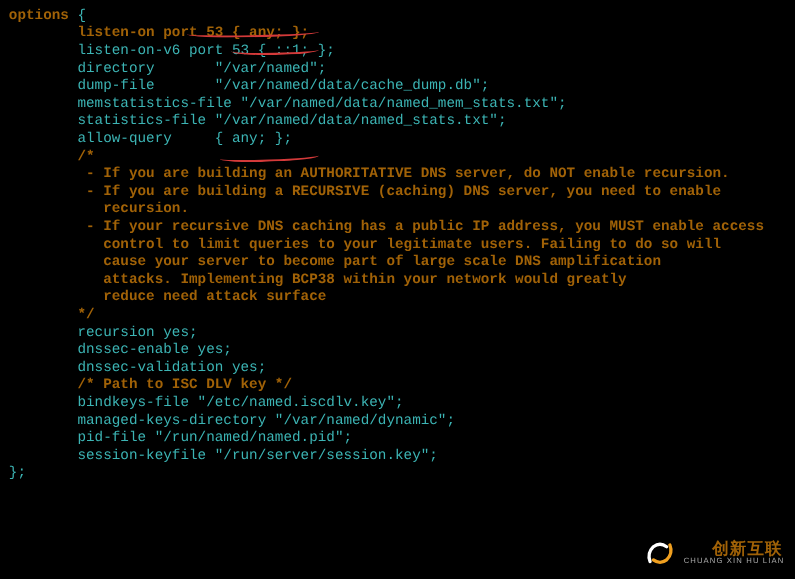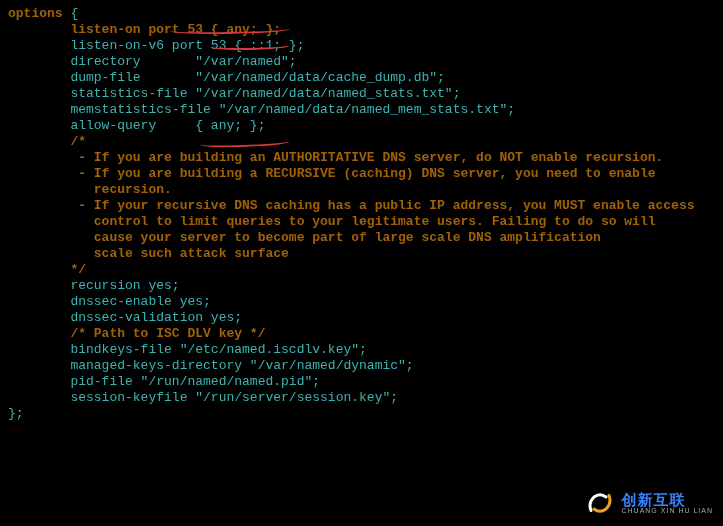--- a/index.html
+++ b/index.html
@@ -66,54 +66,56 @@
     .watermark-icon svg {
       width: 100%;
       height: 100%;
     }
     .watermark-text {
       display: flex;
       flex-direction: column;
       line-height: 1;
     }
     .watermark-main {
-      color: #3b82f6;
+      color: #a16207;
       font-family: sans-serif;
       font-size: 15px;
       font-weight: bold;
       letter-spacing: 1px;
+      margin-left: 26px;
     }
     .watermark-sub {
       color: #aaa;
       font-family: sans-serif;
       font-size: 7px;
       letter-spacing: 1px;
     }
   </style>
 </head>
 <body>
 
 <div class="code">
   <div class="line"><span class="bright">options</span><span> {</span></div>
   <div class="line bright">        listen-on port 53 { any; };</div>
   <div class="line">        listen-on-v6 port 53 { ::1; };</div>
   <div class="line">        directory       "/var/named";</div>
   <div class="line">        dump-file       "/var/named/data/cache_dump.db";</div>
+  <div class="line">        memstatistics-file "/var/named/data/named_mem_stats.txt";</div>
   <div class="line">        statistics-file "/var/named/data/named_stats.txt";</div>
-  <div class="line">        memstatistics-file "/var/named/data/named_mem_stats.txt";</div>
   <div class="line">        allow-query     { any; };</div>
   <div class="line"></div>
   <div class="line bright">        /*</div>
   <div class="line bright">         - If you are building an AUTHORITATIVE DNS server, do NOT enable recursion.</div>
   <div class="line bright">         - If you are building a RECURSIVE (caching) DNS server, you need to enable </div>
   <div class="line bright">           recursion. </div>
   <div class="line bright">         - If your recursive DNS caching has a public IP address, you MUST enable access </div>
   <div class="line bright">           control to limit queries to your legitimate users. Failing to do so will</div>
   <div class="line bright">           cause your server to become part of large scale DNS amplification </div>
-  <div class="line bright">           scale such attack surface </div>
+  <div class="line bright">           attacks. Implementing BCP38 within your network would greatly</div>
+  <div class="line bright">           reduce need attack surface </div>
   <div class="line bright">        */</div>
   <div class="line">        recursion yes;</div>
   <div class="line"></div>
   <div class="line">        dnssec-enable yes;</div>
   <div class="line">        dnssec-validation yes;</div>
   <div class="line"></div>
   <div class="line bright">        /* Path to ISC DLV key */</div>
   <div class="line">        bindkeys-file "/etc/named.iscdlv.key";</div>
   <div class="line"></div>
   <div class="line">        managed-keys-directory "/var/named/dynamic";</div>

